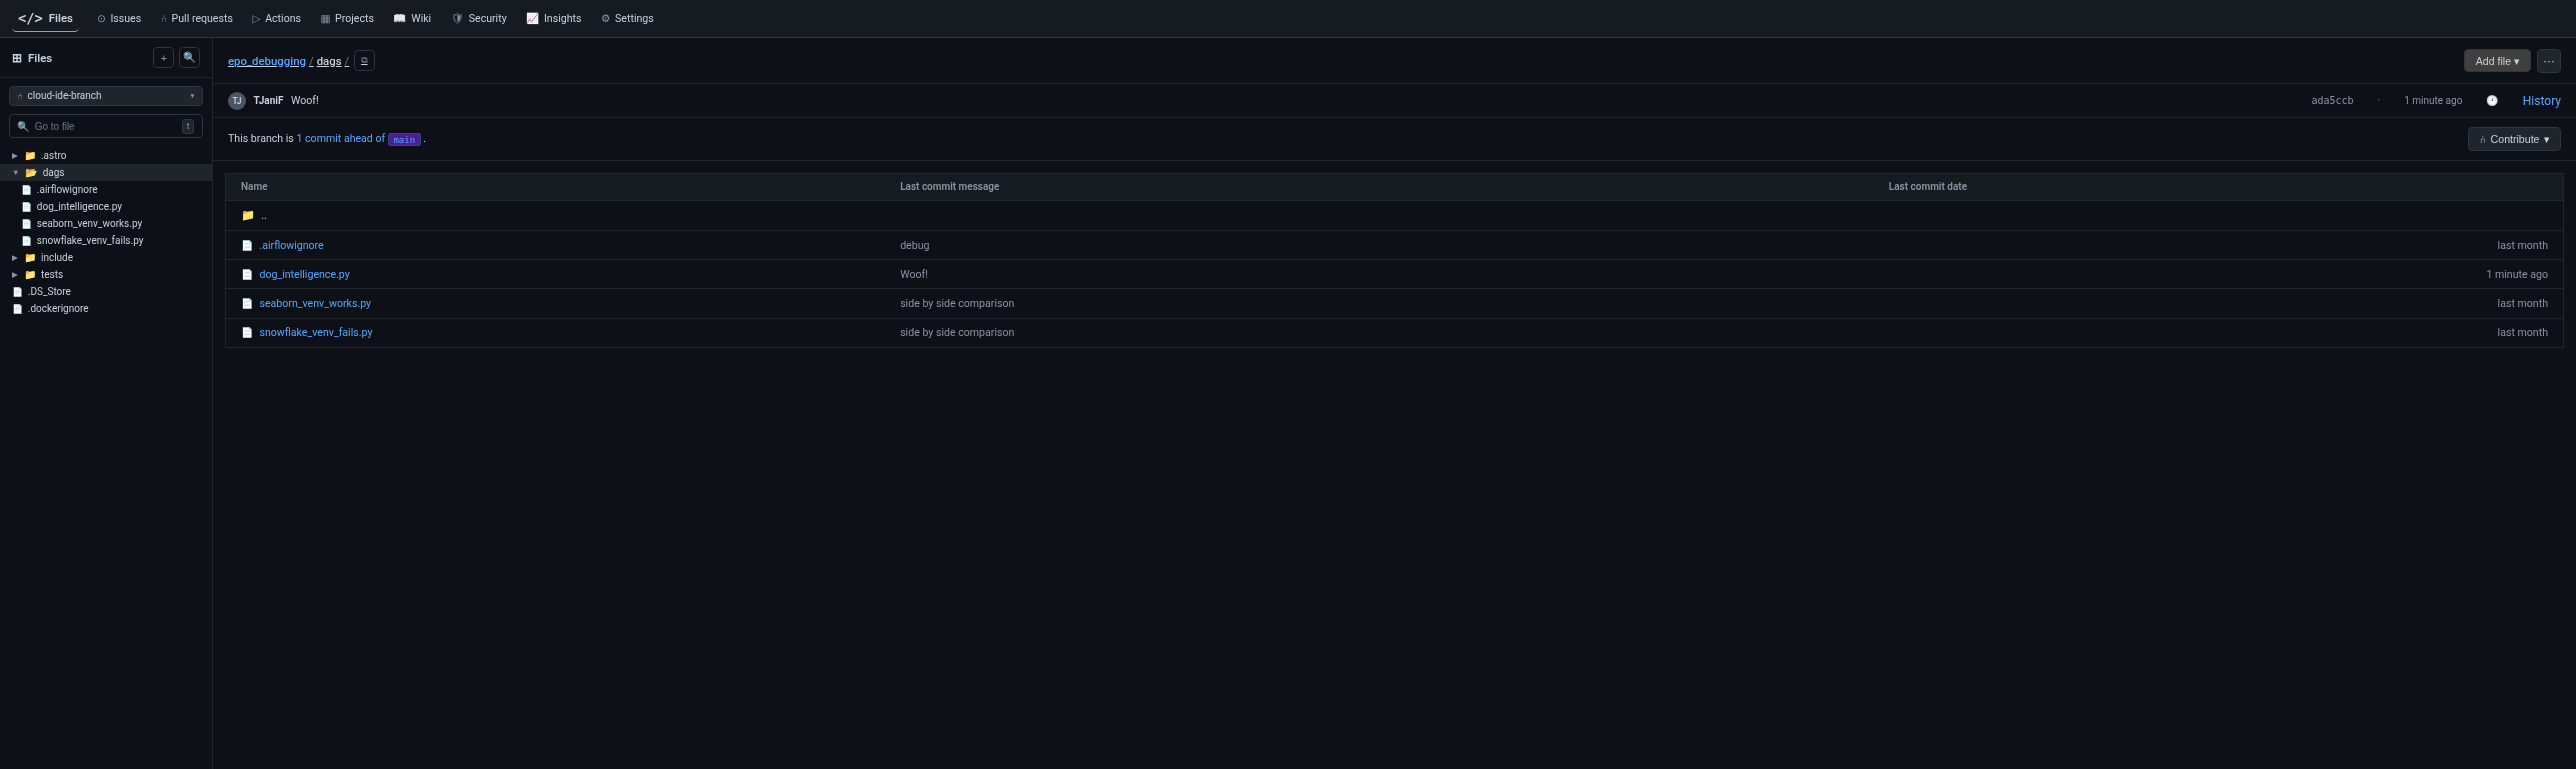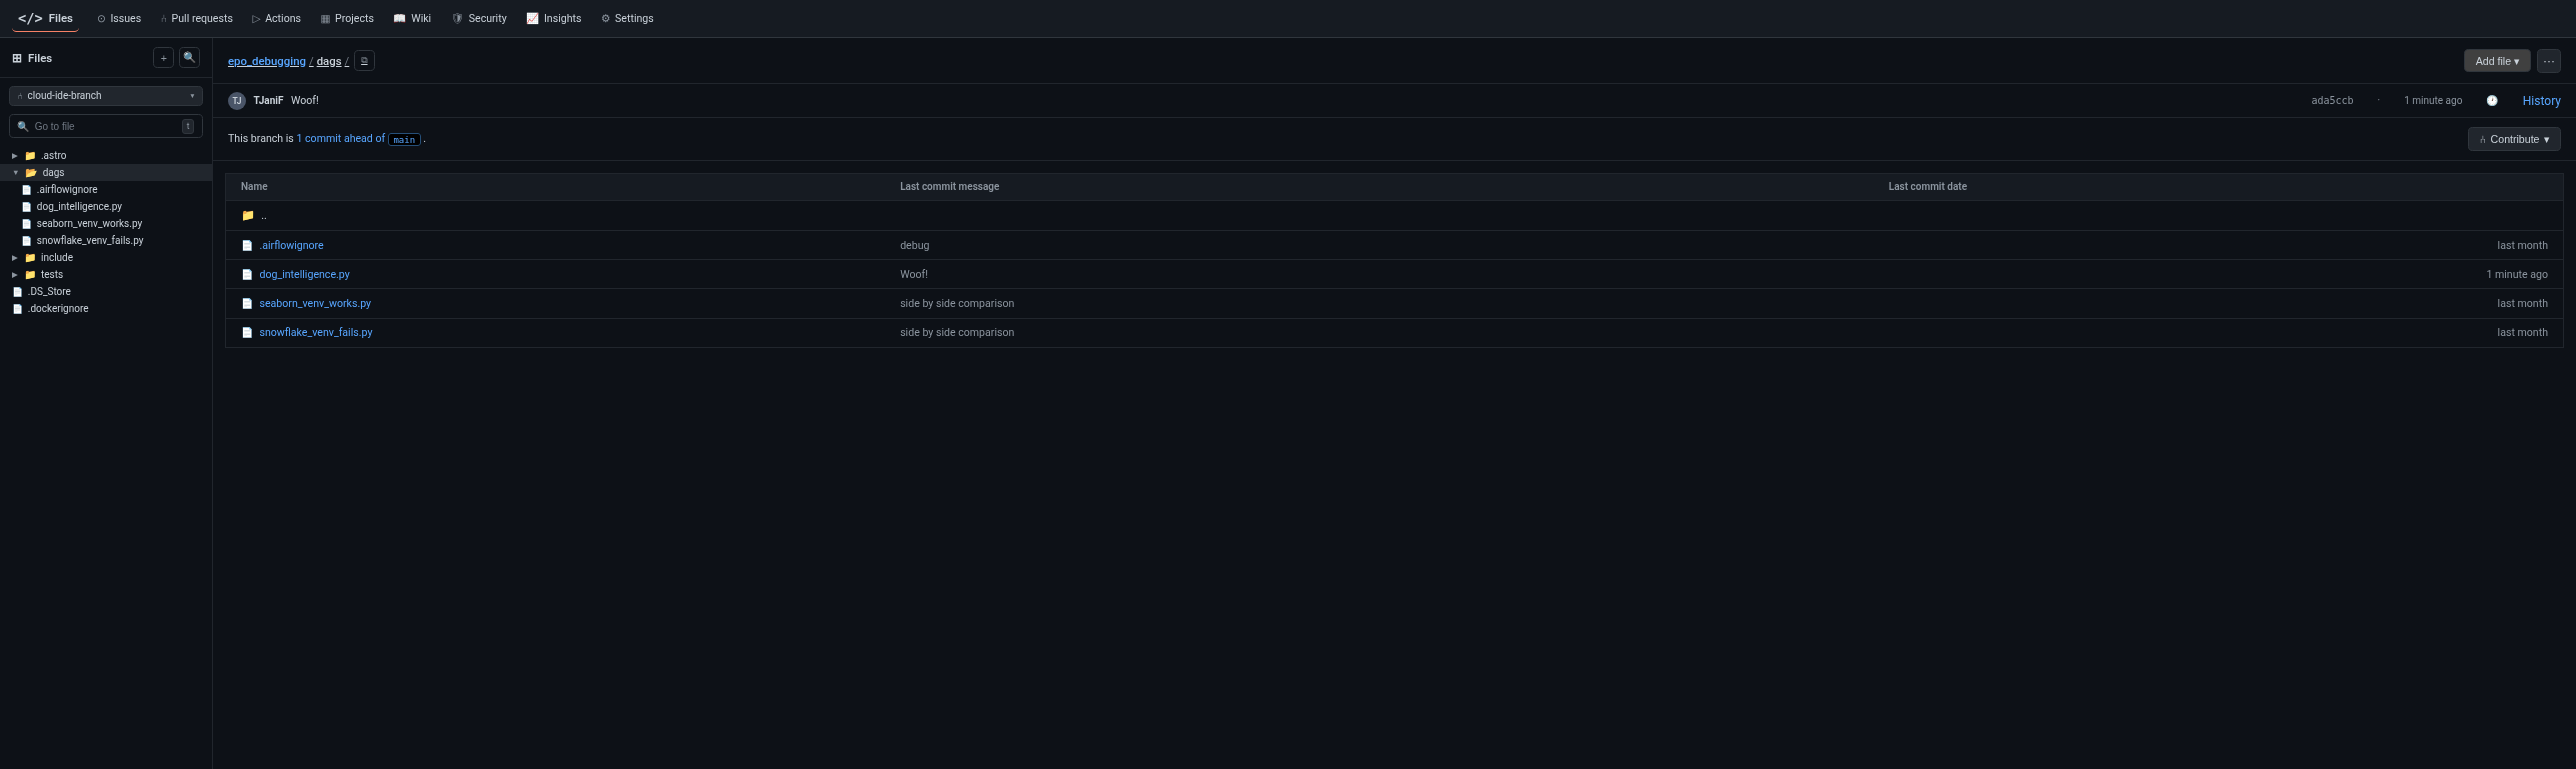--- a/index.html
+++ b/index.html
@@ -301,21 +301,21 @@
     .branch-notice-text {
       font-size: 10.6px;
       color: #c9d1d9;
     }
     .branch-notice-text .ahead-count {
       color: #58a6ff;
       cursor: pointer;
     }
     .branch-notice-text .main-branch {
       color: #58a6ff;
-      background: #000000;
+      background: #4c1d95;
       border: 0.8px solid #264f78;
       border-radius: 3px;
       padding: 0.8px 4.6px;
       font-size: 9px;
       font-family: monospace;
       cursor: pointer;
     }
     .contribute-btn {
       display: flex;
       align-items: center;

